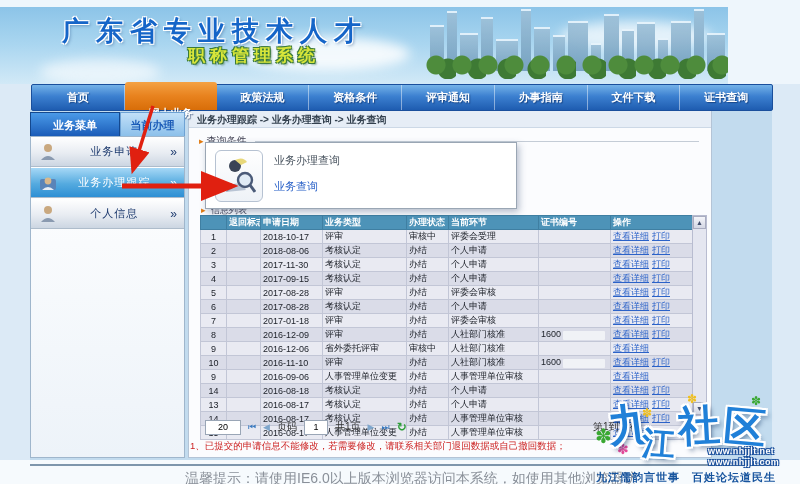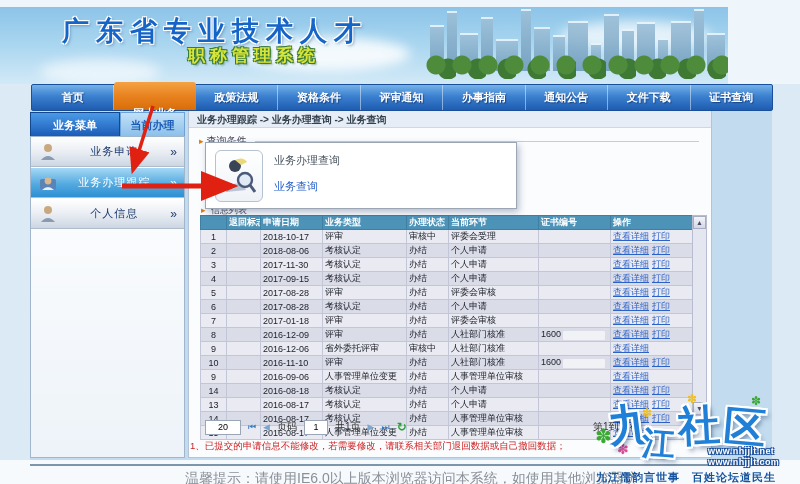--- a/index.html
+++ b/index.html
@@ -182,21 +182,20 @@
   <div class="container-bg"></div>
   <div class="footer-strip"></div>
 
   <div class="navbar">
       <div class="nav-tab">首页</div>
       <div class="nav-tab active">网上业务</div>
       <div class="nav-tab">政策法规</div>
       <div class="nav-tab">资格条件</div>
       <div class="nav-tab">评审通知</div>
       <div class="nav-tab">办事指南</div>
-      <div class="nav-tab">通知公告</div>
       <div class="nav-tab">文件下载</div>
       <div class="nav-tab">证书查询</div>
     </div>
 
   <div class="side-tabs">
     <div class="side-tab on">业务菜单</div>
     <div class="side-tab off">当前办理</div>
   </div>
   <div class="side-body">
     <div class="side-item">

